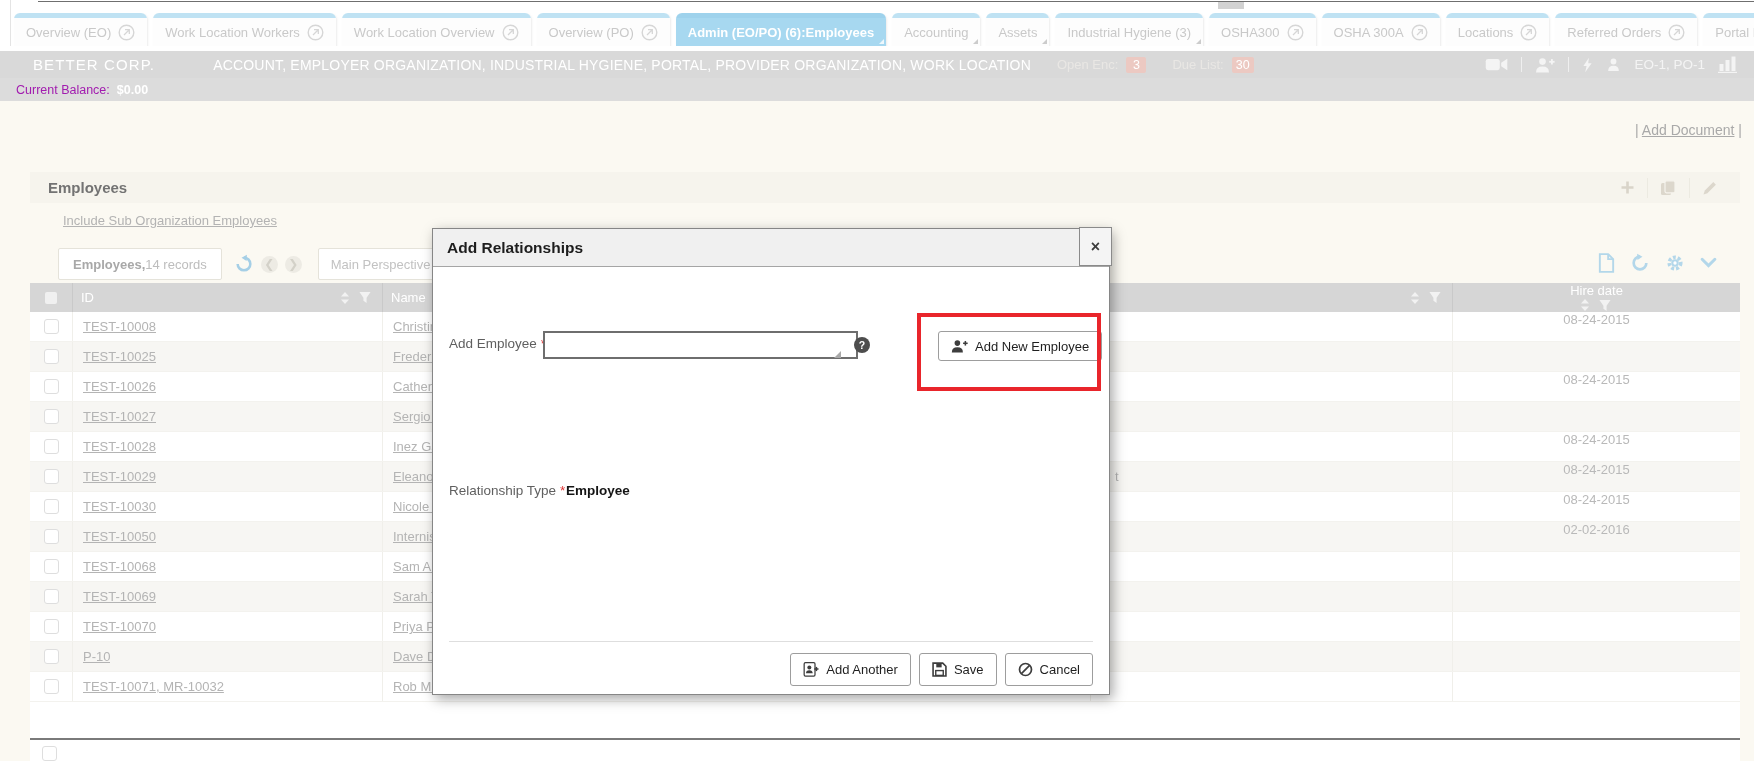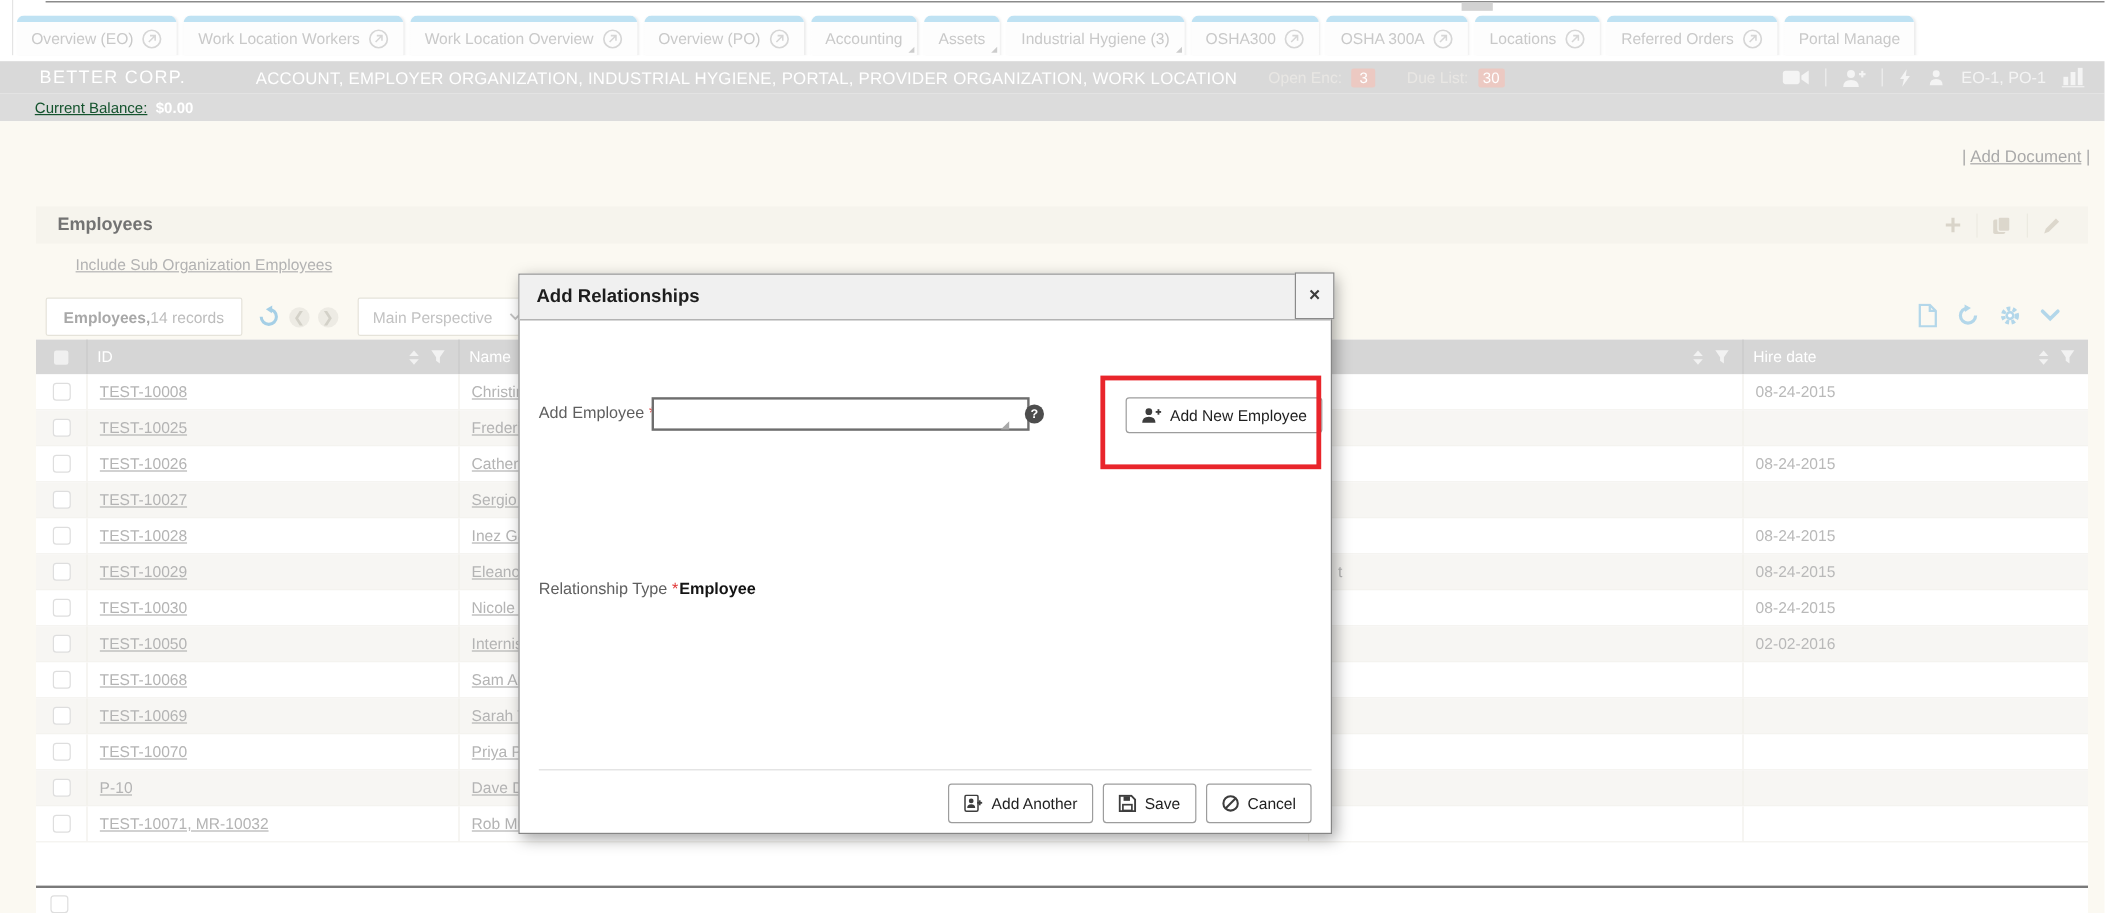--- a/index.html
+++ b/index.html
@@ -29,39 +29,39 @@
   .org{margin-left:33px;font-size:15px;letter-spacing:1.1px;}
   .cats{margin-left:58px;font-size:14px;letter-spacing:.2px;}
   .hlabel{margin-left:26px;font-size:13px;color:#e9e7e4;}
   .badge{margin-left:8px;min-width:12px;padding:1px 4px;border-radius:2px;background:#ecc9c2;
          color:#fff;font-size:12.5px;text-align:center;}
   .hdr-right{margin-left:auto;margin-right:16px;display:flex;align-items:center;gap:13px;color:#f4f4f4;}
   .vsep{width:1px;height:15px;background:#efefef;}
   .user-ctx{font-size:13.5px;color:#f4f4f4;}
   .hdr2{position:absolute;left:0;top:78px;width:100%;height:23px;background:#dcdcdc;
         display:flex;align-items:center;}
-  .bal-label{margin-left:29px;font-size:12.5px;color:#14532d;text-decoration:underline;}
+  .bal-label{margin-left:16px;font-size:12.5px;color:#a21caf;}
   .bal-value{margin-left:7px;font-size:12.5px;font-weight:bold;color:#fff;}
 
   
   .content-bg{position:absolute;left:0;top:101px;width:100%;height:660px;background:#fbf9f2;}
   .adddoc{position:absolute;top:122px;right:12px;font-size:14px;color:#a9a9a9;}
   .adddoc a{color:#a9a9a9;text-decoration:underline;cursor:pointer;}
   .panel-head{position:absolute;left:30px;top:172px;width:1710px;height:31px;background:#f6f4ed;
               display:flex;align-items:center;box-sizing:border-box;padding:0 10px 0 18px;}
   .panel-title{font-size:15px;font-weight:bold;color:#737373;}
   .ph-icons{margin-left:auto;display:flex;align-items:center;color:#d9d4c9;}
   .ph-icons .ic{padding:0 12px;display:flex;align-items:center;}
   .ph-icons .div{width:1px;height:20px;background:#ecead f;background:#eceae1;}
   .include{position:absolute;left:63px;top:213px;font-size:13px;color:#b3b3b3;
            text-decoration:underline;cursor:pointer;}
 
   
   .toolbar{position:absolute;left:38px;top:248px;width:1702px;height:32px;}
-  .tb-flex{display:flex;align-items:center;height:32px;}
+  .tb-flex{display:flex;align-items:center;height:32px;margin-left:20px;}
   .summary{display:flex;align-items:center;height:30px;border:1px solid #e5e3da;background:#fff;
            border-radius:2px;padding:0 14px;font-size:13px;}
   .summary b{color:#a8a8a8;}
   .summary span{color:#bdbdbd;}
   .tb-refresh{margin-left:12px;color:#a5cfe6;display:flex;cursor:pointer;}
   .nav-circle{margin-left:7px;width:17px;height:17px;border-radius:50%;background:#edebe4;
               color:#d3d1c8;display:flex;align-items:center;justify-content:center;
               font-size:12px;font-weight:bold;cursor:pointer;}
   .persp{margin-left:16px;display:flex;align-items:center;height:30px;border:1px solid #e5e3da;
          background:#fff;border-radius:2px;padding:0 10px 0 12px;font-size:13px;color:#c2c2c2;
@@ -70,21 +70,21 @@
   .tool-icons .ti{display:flex;align-items:center;cursor:pointer;}
 
   
   .table-bg{position:absolute;left:30px;top:283px;width:1710px;height:478px;background:#fff;}
   .thead{position:absolute;left:30px;top:283px;width:1710px;height:29px;display:flex;
          background:#d6d6d6;color:#fff;font-size:13px;}
   .th{display:flex;align-items:center;box-sizing:border-box;height:29px;padding:0 8px;
       border-left:1px solid #c9c9c9;}
   .th:first-child{border-left:none;}
   .w-check{width:42px;justify-content:center;}
-  .w-id{width:310px;} .w-name{width:708px;} .w-col4{width:362px;} .w-hire{width:288px;}
+  .w-id{width:310px;} .w-name{width:708px;} .w-col4{width:362px;} .w-hire{width:288px;flex-direction:column;}
   .th .grow{flex:1;}
   .hicons{display:flex;align-items:center;gap:7px;margin-right:2px;}
   .hd-cb{width:12px;height:12px;background:#f0f0f0;border-radius:2px;}
   .tbody{position:absolute;left:30px;top:312px;width:1710px;}
   .trow{display:flex;align-items:center;height:30px;box-sizing:border-box;background:#fff;
         border-bottom:1px solid #f3f2ee;font-size:13px;}
   .trow:nth-child(even){background:#f7f6f3;}
   .td{display:flex;align-items:center;box-sizing:border-box;height:29px;padding:0 10px;
       border-left:1px solid #f0efea;overflow:hidden;white-space:nowrap;}
   .td:first-child{border-left:none;justify-content:center;}
@@ -164,20 +164,25 @@
     </div>
       <div class="tab">
       <span class="tab-label">Overview (PO)</span>
       <span class="tab-icon">
           <svg width="17" height="17" viewBox="0 0 17 17">
             <circle cx="8.5" cy="8.5" r="7.3" fill="none" stroke="currentColor" stroke-width="1.4"></circle>
             <path d="M6 11 L11 6 M7 5.7 H11.3 V10" fill="none" stroke="currentColor" stroke-width="1.3"></path>
           </svg>
         </span>
     </div>
+      <div class="tab active">
+      <span class="tab-label">Admin (EO/PO) (6):Employees</span>
+
+    <span class="corner"></span>
+      </div>
       <div class="tab">
       <span class="tab-label">Accounting</span>
 
     <span class="corner"></span>
       </div>
       <div class="tab">
       <span class="tab-label">Assets</span>
 
     <span class="corner"></span>
       </div>

